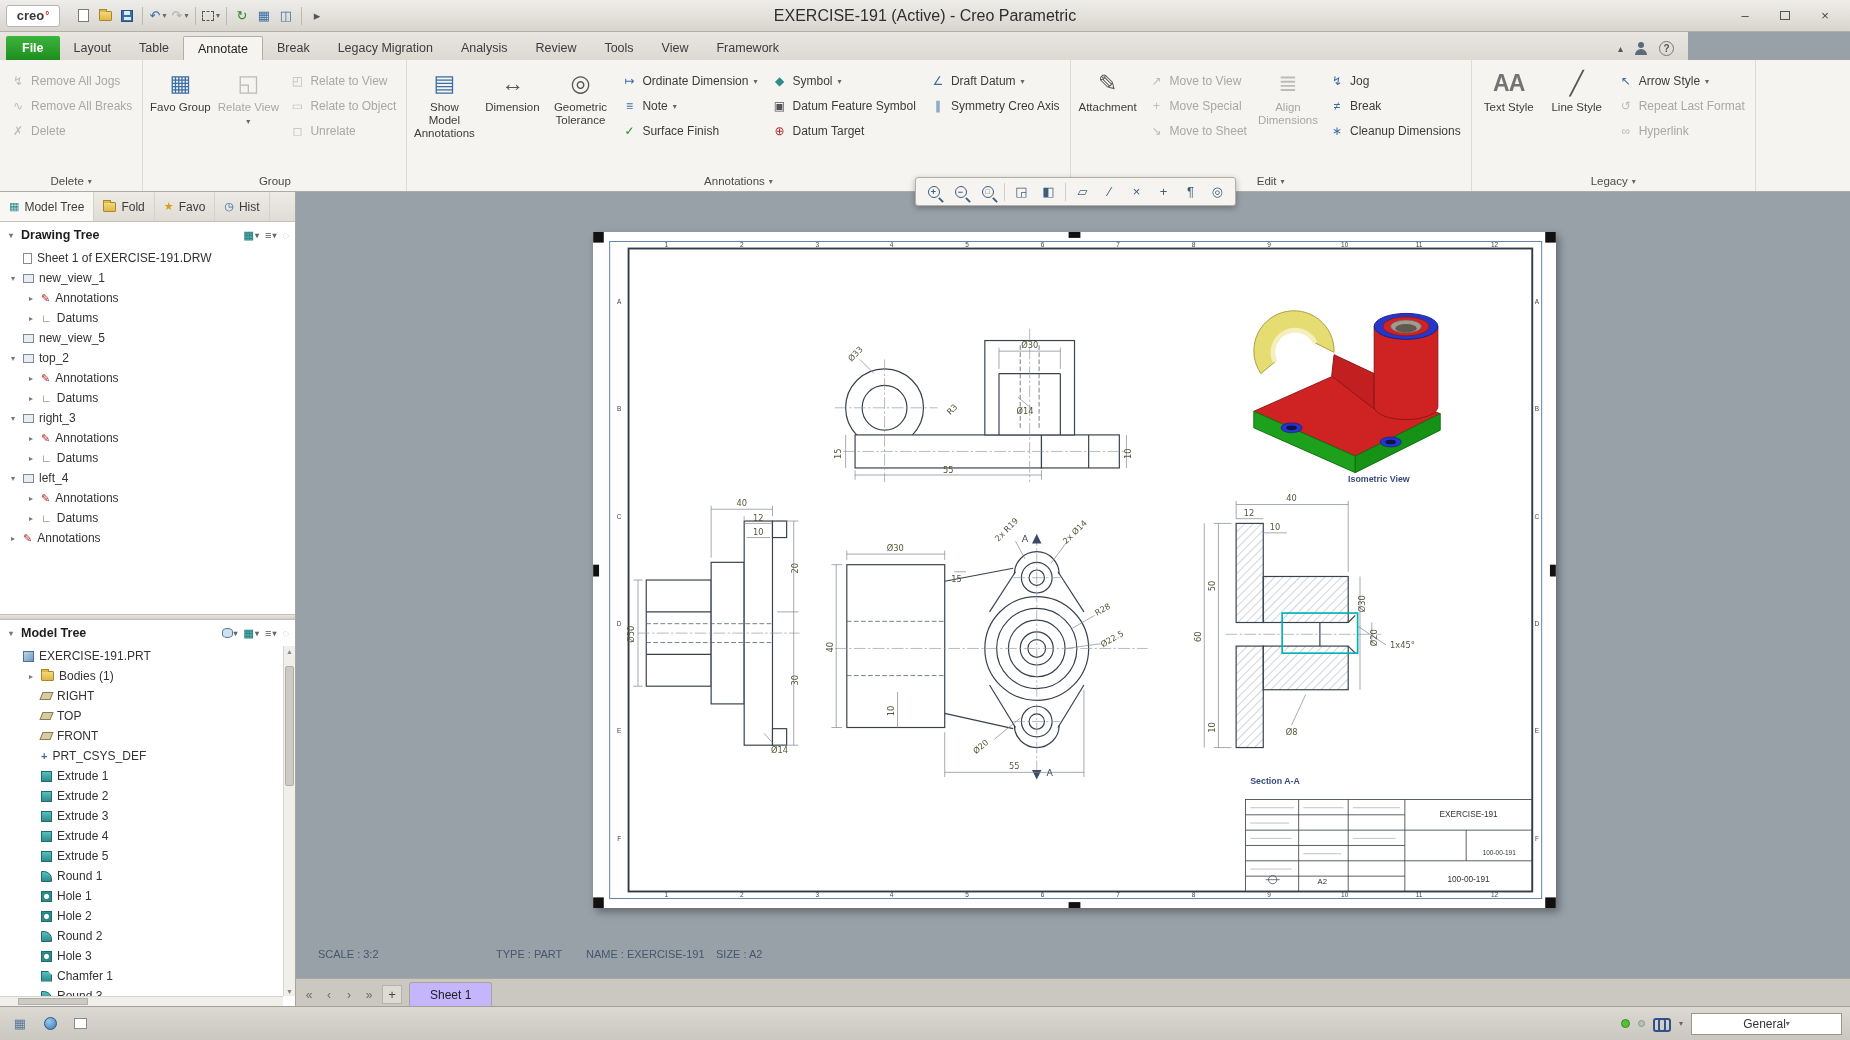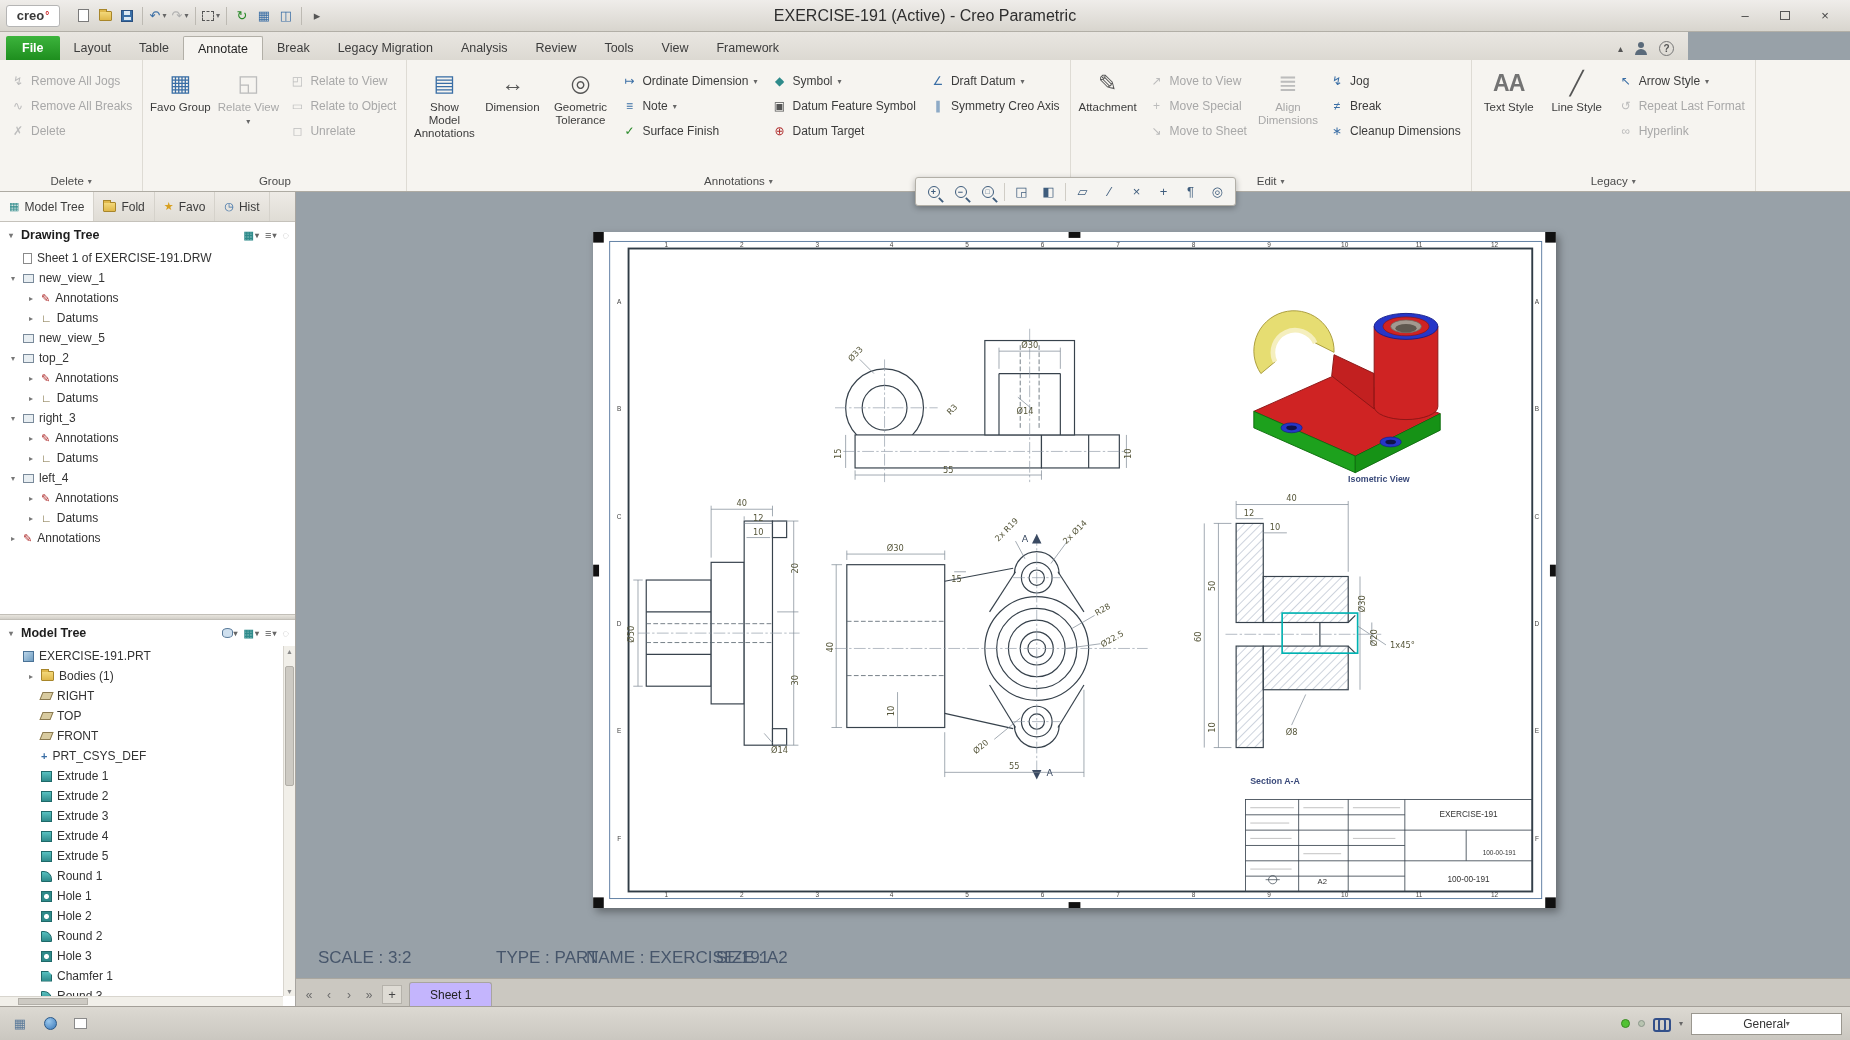--- a/index.html
+++ b/index.html
@@ -91,21 +91,21 @@
 .i-rnd{width:11px;height:11px;background:linear-gradient(#57c0c0,#2e8b8b);border:1px solid #1f6a6a;border-top-right-radius:8px;flex:none}
 .i-hole{width:11px;height:11px;border:1px solid #1f6a6a;background:radial-gradient(circle,#fff 0 2px,#2e8b8b 3px);flex:none}
 .i-cham{width:11px;height:11px;background:linear-gradient(#57c0c0,#2e8b8b);border:1px solid #1f6a6a;clip-path:polygon(0 0,60% 0,100% 40%,100% 100%,0 100%);flex:none}
 .i-cyl{width:11px;height:10px;background:#cfe0ef;border:1px solid #5a7a9a;border-radius:50%/35%;flex:none}
 .gi{font-size:11px;flex:none}
 
 
 #canvas{position:absolute;left:296px;top:192px;right:0;bottom:34px;background:#98a1a8;overflow:hidden}
 #sheet{position:absolute;left:297px;top:40px;width:963px;height:676px;background:#fff;box-shadow:3px 4px 8px rgba(0,0,0,.35)}
 #sheet svg{position:absolute;left:0;top:0;width:100%;height:100%}
-.sl{position:absolute;top:756px;font-size:17px;color:#47566b;white-space:nowrap}
+.sl{position:absolute;top:756px;font-size:11px;color:#47566b;white-space:nowrap}
 #sheettabs{position:absolute;left:0;right:0;bottom:0;height:28px;background:#cbc8c1;border-top:1px solid #aaa79f;display:flex;align-items:flex-end;padding-left:4px;gap:2px}
 .stbtn{width:18px;height:22px;display:flex;align-items:center;justify-content:center;color:#6a6a6a;font-size:12px}
 .stadd{width:20px;height:19px;background:#dedbd4;border:1px solid #b5b2ab;display:flex;align-items:center;justify-content:center;font-size:13px;color:#444;margin:0 5px 2px 2px}
 .stab{height:24px;background:#c4b5fd;border:1px solid #a8a5a0;border-bottom:none;padding:0 20px;font-size:12px;display:flex;align-items:center;border-radius:3px 3px 0 0;color:#222}
 
 
 .geo{stroke:#37424c;stroke-width:1;fill:none}
 .fw{fill:#fff}
 .dim{stroke:#7c8893;stroke-width:0.6;fill:none}
 .cl{stroke:#8c98a4;stroke-width:0.55;fill:none;stroke-dasharray:10 2 2 2}

